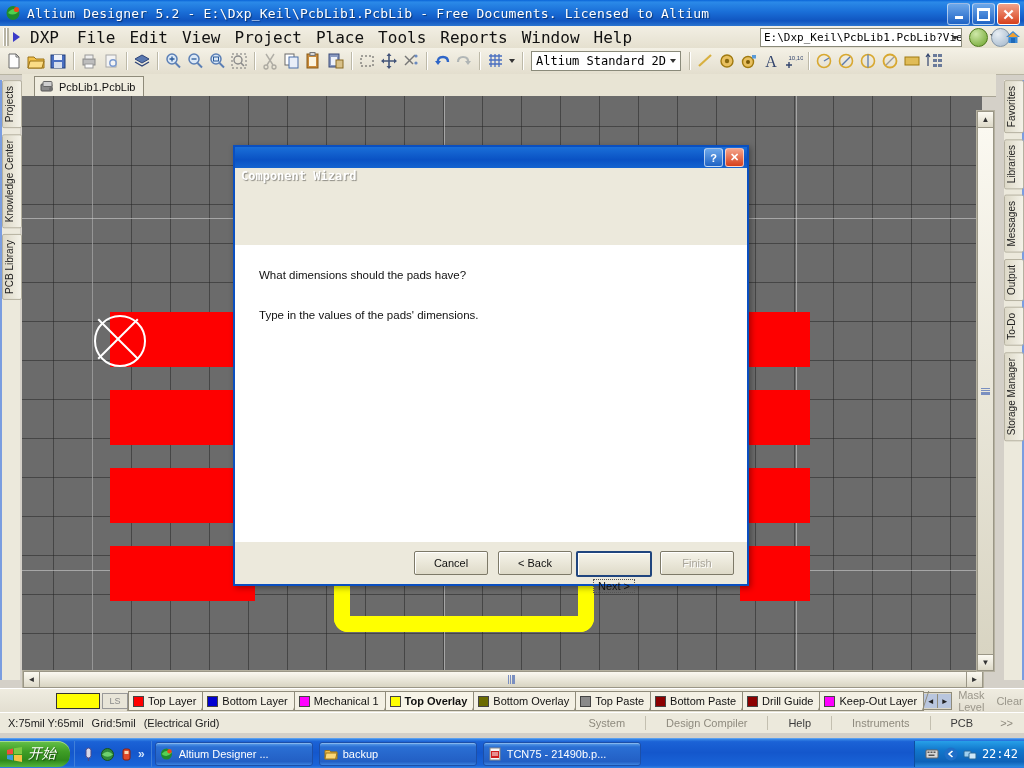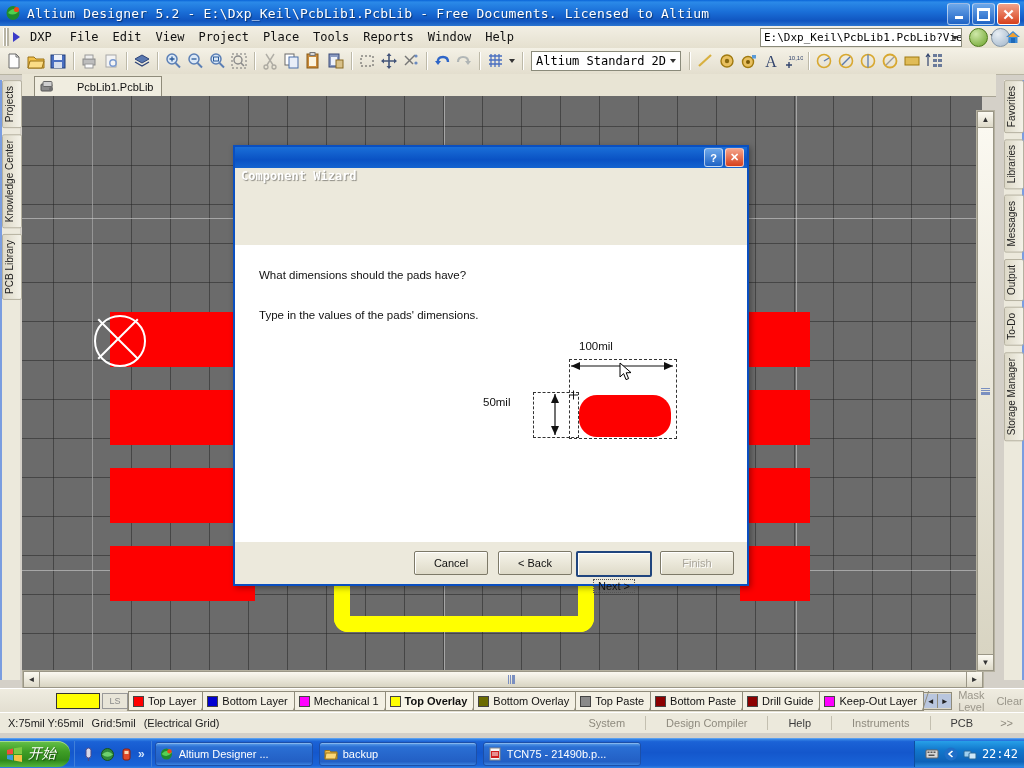--- a/index.html
+++ b/index.html
@@ -43,21 +43,21 @@
     display:flex;align-items:center;
   }
   #menubar .grip{width:6px;height:18px;margin:0 2px 0 3px;
     background:linear-gradient(90deg,#fff 0 1px,#b8b4a4 1px 3px,#fff 3px 4px,#b8b4a4 4px 6px);}
   .menu-dxp{
     display:flex;align-items:center;padding:0 4px 0 2px;height:20px;
   }
   .dxp-arrow{width:0;height:0;border-left:7px solid #3b3bc8;border-top:5px solid transparent;border-bottom:5px solid transparent;margin-right:3px;}
   .menu-item{
     padding:2px 7px;font-family:"DejaVu Sans Mono","Liberation Mono",monospace;
-    font-size:12px;color:#101010;white-space:nowrap;
+    font-size:16px;color:#101010;white-space:nowrap;
   }
   #addressbox{
     position:absolute;right:62px;top:2px;height:17px;width:200px;
     background:#fff;border:1px solid #8a8a7a;display:flex;align-items:center;
   }
   #addressbox span{
     font-family:"DejaVu Sans Mono","Liberation Mono",monospace;font-size:11px;
     padding-left:3px;white-space:nowrap;overflow:hidden;color:#000;
   }
   #addressbox .caret{position:absolute;right:3px;width:0;height:0;
@@ -103,21 +103,21 @@
   #rightstrip .strip-bar{right:-3px;}
 
   
   #doctabbar{
     position:absolute;left:22px;top:74px;width:974px;height:22px;
     background:#e8e4d4;border-bottom:1px solid #a8a494;
   }
   #doctab{
     position:absolute;left:12px;top:2px;height:19px;
     background:#f0ede0;border:1px solid #8f8b7a;border-bottom:none;
-    display:flex;align-items:center;padding:0 8px 0 5px;gap:18px;
+    display:flex;align-items:center;padding:0 8px 0 5px;
   }
   #doctab .ic{width:15px;height:13px;margin-right:4px;position:relative;}
   #doctab span{font-size:11px;color:#111;}
 
   
   #canvas{
     position:absolute;left:22px;top:96px;width:960px;height:574px;
     background:#6b6b6b;overflow:hidden;
   }
   #grid-fine{
@@ -626,49 +626,20 @@
       <div class="dbtn">?</div>
       <div class="dbtn close">✕</div>
     </div>
   </div>
 
 
   <div id="dlg-body">
     <div class="q1">What dimensions should the pads have?</div>
     <div class="q2">Type in the values of the pads' dimensions.</div>
 
-    <div id="pad-diagram">
-      <div id="dim-top-label">100mil</div>
-      <div id="dim-left-label">50mil</div>
-
-      <div class="dashbox" style="left:38px;top:52px;width:44px;height:44px;"></div>
-
-      <div class="dashbox" style="left:74px;top:19px;width:106px;height:78px;"></div>
-
-      <svg style="position:absolute;left:0;top:0;" width="220" height="130">
-
-        <line x1="76" y1="26" x2="178" y2="26" stroke="#111" stroke-width="1.2"></line>
-        <path d="M76 26 l9 -4 v8z" fill="#111"></path>
-        <path d="M178 26 l-9 -4 v8z" fill="#111"></path>
-
-        <line x1="60" y1="54" x2="60" y2="95" stroke="#111" stroke-width="1.2"></line>
-        <path d="M60 54 l-4 9 h8z" fill="#111"></path>
-        <path d="M60 95 l-4 -9 h8z" fill="#111"></path>
-
-        <path d="M74 55 h9 M78.5 50.5 v9" stroke="#111" stroke-width="1"></path>
-      </svg>
-
-      <div class="padshape" style="left:84px;top:55px;width:92px;height:42px;"></div>
-
-      <div id="cursor-arrow">
-        <svg width="13" height="20" viewBox="0 0 13 20">
-          <path d="M1 1 L1 15 L4.6 11.6 L7 17.6 L9.6 16.6 L7.2 10.8 L12 10.6Z" fill="#fff" stroke="#000" stroke-width="1"></path>
-        </svg>
-      </div>
-    </div>
   </div>
 
   <div id="dlg-foot">
     <div class="dlgbtn" style="left:179px;">
       <span>Cancel</span>
     </div>
     <div class="dlgbtn" style="left:263px;">
       <span>&lt; Back</span>
     </div>
     <div class="dlgbtn focus" style="left:341px;">

